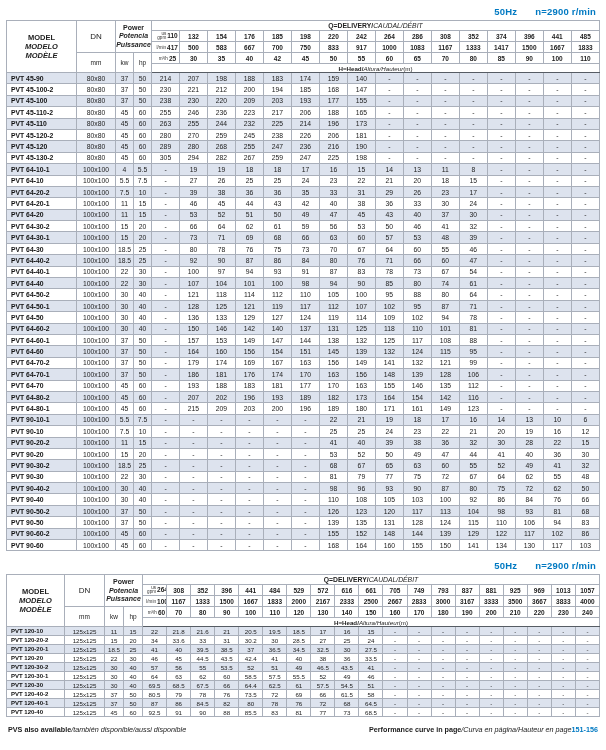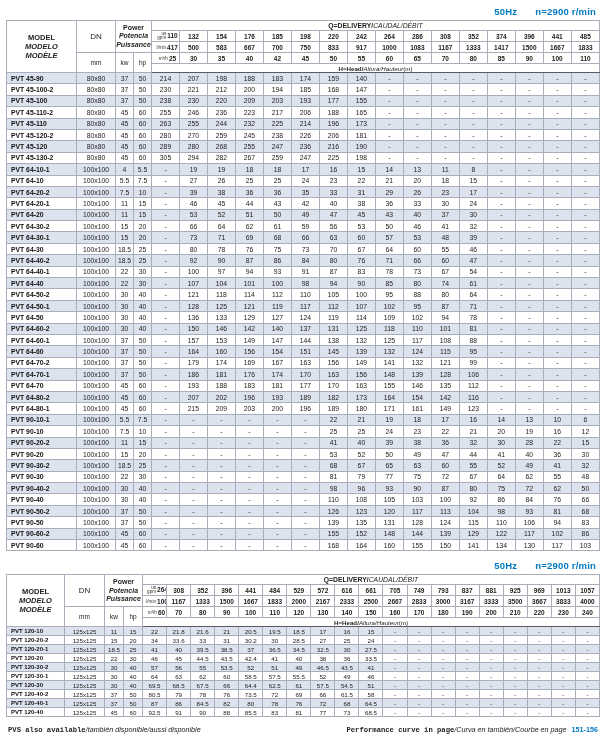--- a/index.html
+++ b/index.html
@@ -28,22 +28,22 @@
   .t2 tbody tr{height:9px;}
   .t2 tbody td{font-size:6.2px;}
   tbody tr.alt td{background:#dde3ee;}
   tbody tr.grp td{border-top:1.5px solid #565c64;}
   td.model{text-align:left;padding-left:4px;font-weight:bold;color:#111;}
   .t2 td.model{font-size:6px;}
   .t1 .c-model{width:70px}.t1 .c-dn{width:39px}.t1 .c-kw{width:18px}.t1 .c-hp{width:18px}
   .t2 .c-model{width:58px}.t2 .c-dn{width:40px}.t2 .c-kw{width:19px}.t2 .c-hp{width:19px}
   .gap{height:7px;}
   .footer{display:flex;justify-content:space-between;align-items:baseline;padding:8px 2px 0 2px;font-size:7.2px;}
-  .footer b{font-weight:bold;font-family:Liberation Mono, monospace;}
-  .footer .pages{color:#0079c2;font-weight:bold;margin-left:5px;}
+  .footer b{font-weight:bold;}
+  .footer .pages{color:#0079c2;font-weight:bold;}
 </style>
 </head>
 <body>
 
 <div class="sheet">
 
   <div class="freq-bar">
     <span class="lbl">50Hz</span>
     <span class="lbl">n=2900 r/min</span>
   </div>
@@ -1445,17 +1445,17 @@
           <td>-</td>
         </tr>
       </tbody>
     </table>
 
   <div class="footer">
     <span>
       <b>PVS also available</b><span class="bi">/también disponible/aussi disponible</span>
     </span>
     <span>
-      <b>Performance curve in page</b><span class="bi">/Curva en también/Courbe en page</span><span class="pages">151-156</span>
+      <b>Performance curve in page</b><span class="bi">/Curva en página/Hauteur en page</span><span class="pages">151-156</span>
     </span>
   </div>
 
 </div>
 
 </body></html>

